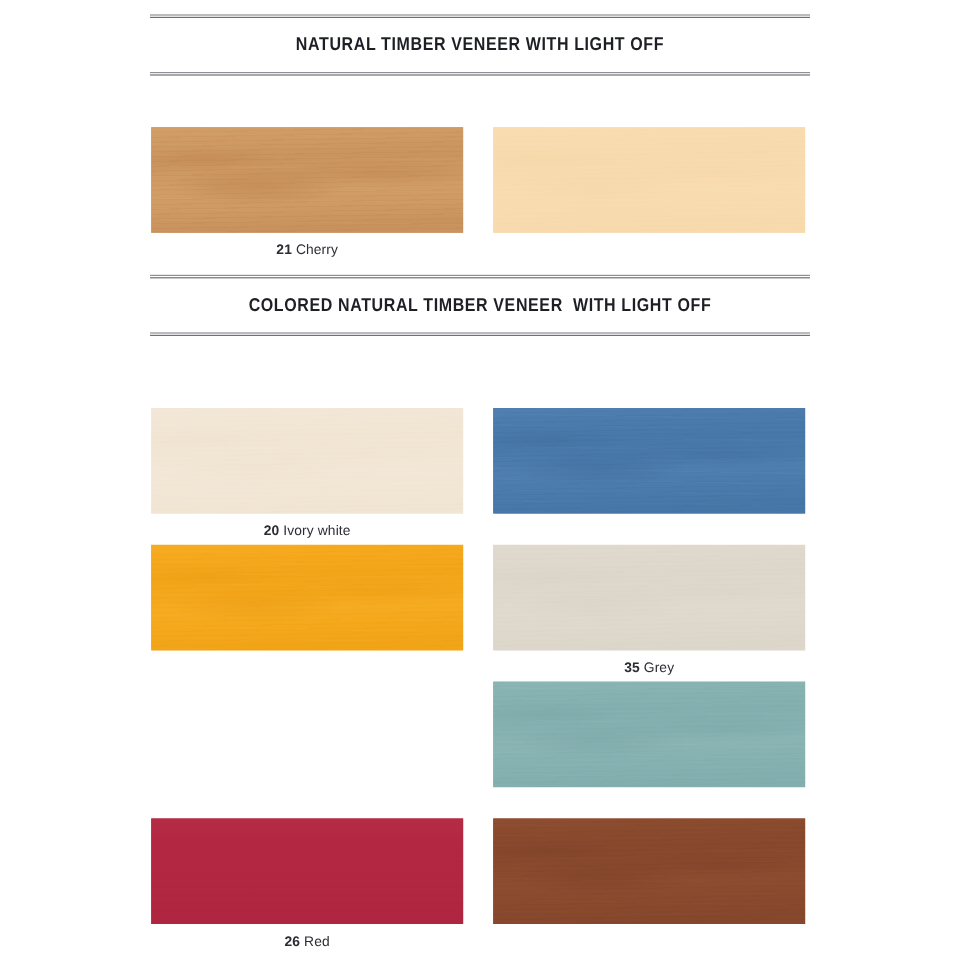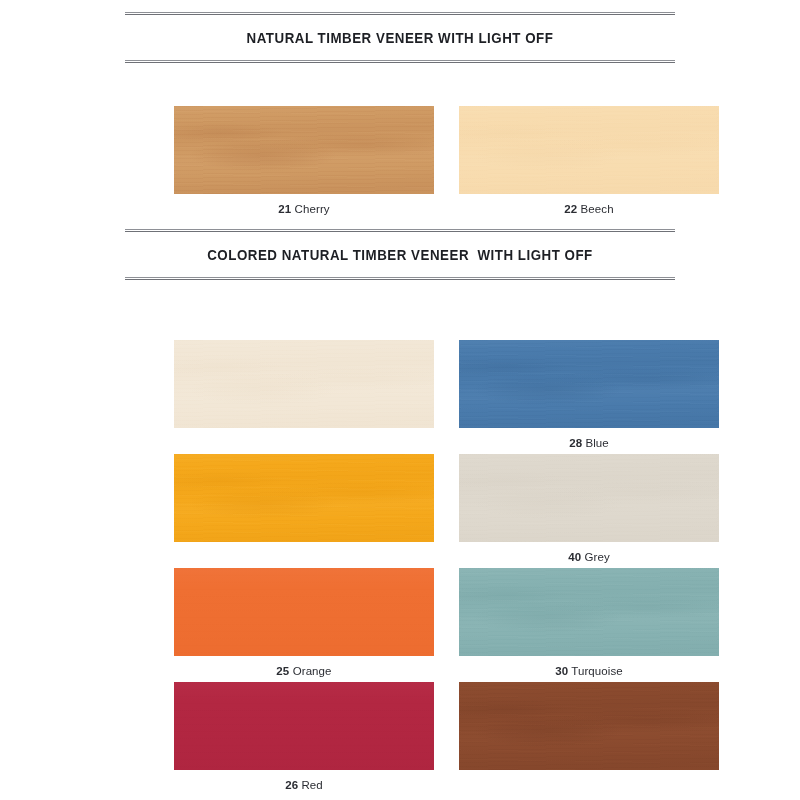--- a/index.html
+++ b/index.html
@@ -68,21 +68,20 @@
     left: 0;
     width: 800px;
   }
   .swatch-row {
     position: relative;
     width: 800px;
   }
   .swatch-cell {
     position: absolute;
     width: 260px;
-    margin-left: 48px;
   }
   .swatch-cell.col-left  { left: 126px; }
   .swatch-cell.col-right { left: 411px; }
 
   .swatch {
     width: 260px;
     height: 88px;
     position: relative;
     overflow: hidden;
     background-color: #cccccc;
@@ -124,70 +123,62 @@
         <div class="swatch-cell col-left">
           <div class="swatch" style="background-color: rgb(207, 154, 99);">
             <div class="grain" style="background: radial-gradient(120px 26px at 34% 56%, rgba(169, 104, 58, 0.26) 0%, rgba(169, 104, 58, 0.14) 34%, rgba(207, 154, 99, 0) 62%), radial-gradient(150px 18px at 74% 44%, rgba(169, 104, 58, 0.208) 0%, rgba(207, 154, 99, 0) 66%), radial-gradient(90px 14px at 18% 30%, rgba(169, 104, 58, 0.157) 0%, rgba(207, 154, 99, 0) 70%), linear-gradient(178deg, rgba(227, 182, 132, 0.17) 0%, rgba(207, 154, 99, 0) 14%, rgba(169, 104, 58, 0.12) 30%, rgba(207, 154, 99, 0) 46%, rgba(227, 182, 132, 0.12) 58%, rgba(207, 154, 99, 0) 72%, rgba(169, 104, 58, 0.17) 92%, rgba(169, 104, 58, 0.12) 100%), repeating-linear-gradient(179deg, rgba(169, 104, 58, 0.094) 0px, rgba(169, 104, 58, 0.094) 1px, rgba(207, 154, 99, 0) 1px, rgba(207, 154, 99, 0) 4px), repeating-linear-gradient(181deg, rgba(227, 182, 132, 0.086) 0px, rgba(227, 182, 132, 0.086) 1px, rgba(207, 154, 99, 0) 1px, rgba(207, 154, 99, 0) 9px), linear-gradient(rgb(207, 154, 99), rgb(207, 154, 99));"></div>
           </div>
           <div class="swatch-label"><span class="code">21</span><span class="name"> Cherry</span></div>
         </div>
         <div class="swatch-cell col-right">
           <div class="swatch" style="background-color: rgb(248, 220, 175);">
             <div class="grain" style="background: radial-gradient(120px 26px at 34% 56%, rgba(233, 196, 146, 0.12) 0%, rgba(233, 196, 146, 0.067) 34%, rgba(248, 220, 175, 0) 62%), radial-gradient(150px 18px at 74% 44%, rgba(233, 196, 146, 0.094) 0%, rgba(248, 220, 175, 0) 66%), radial-gradient(90px 14px at 18% 30%, rgba(233, 196, 146, 0.07) 0%, rgba(248, 220, 175, 0) 70%), linear-gradient(178deg, rgba(253, 235, 205, 0.09) 0%, rgba(248, 220, 175, 0) 14%, rgba(233, 196, 146, 0.067) 30%, rgba(248, 220, 175, 0) 46%, rgba(253, 235, 205, 0.067) 58%, rgba(248, 220, 175, 0) 72%, rgba(233, 196, 146, 0.09) 92%, rgba(233, 196, 146, 0.067) 100%), repeating-linear-gradient(179deg, rgba(233, 196, 146, 0.055) 0px, rgba(233, 196, 146, 0.055) 1px, rgba(248, 220, 175, 0) 1px, rgba(248, 220, 175, 0) 4px), repeating-linear-gradient(181deg, rgba(253, 235, 205, 0.05) 0px, rgba(253, 235, 205, 0.05) 1px, rgba(248, 220, 175, 0) 1px, rgba(248, 220, 175, 0) 9px), linear-gradient(rgb(248, 220, 175), rgb(248, 220, 175));"></div>
           </div>
-          <div class="swatch-label"><span class="code">22</span><span class="name"> Beech</span></div>
         </div>
       </div>
     </div>
 
   <div class="section-header" id="section-2-header" style="top:229px;">
     <div class="rule"></div>
     <div class="section-title">COLORED NATURAL TIMBER VENEER  WITH LIGHT OFF</div>
     <div class="rule"></div>
   </div>
 
   <div class="swatch-grid" id="section-2-grid" style="top:340px;">
       <div class="swatch-row" style="position: absolute; top: 0px; height: 114px;">
         <div class="swatch-cell col-left">
           <div class="swatch" style="background-color: rgb(242, 231, 214);">
             <div class="grain" style="background: radial-gradient(120px 26px at 34% 56%, rgba(224, 205, 176, 0.12) 0%, rgba(224, 205, 176, 0.067) 34%, rgba(242, 231, 214, 0) 62%), radial-gradient(150px 18px at 74% 44%, rgba(224, 205, 176, 0.094) 0%, rgba(242, 231, 214, 0) 66%), radial-gradient(90px 14px at 18% 30%, rgba(224, 205, 176, 0.07) 0%, rgba(242, 231, 214, 0) 70%), linear-gradient(178deg, rgba(250, 243, 232, 0.09) 0%, rgba(242, 231, 214, 0) 14%, rgba(224, 205, 176, 0.067) 30%, rgba(242, 231, 214, 0) 46%, rgba(250, 243, 232, 0.067) 58%, rgba(242, 231, 214, 0) 72%, rgba(224, 205, 176, 0.09) 92%, rgba(224, 205, 176, 0.067) 100%), repeating-linear-gradient(179deg, rgba(224, 205, 176, 0.055) 0px, rgba(224, 205, 176, 0.055) 1px, rgba(242, 231, 214, 0) 1px, rgba(242, 231, 214, 0) 4px), repeating-linear-gradient(181deg, rgba(250, 243, 232, 0.05) 0px, rgba(250, 243, 232, 0.05) 1px, rgba(242, 231, 214, 0) 1px, rgba(242, 231, 214, 0) 9px), linear-gradient(rgb(242, 231, 214), rgb(242, 231, 214));"></div>
           </div>
+          <div class="swatch-label"><span class="code">20</span><span class="name"> Ivory white</span></div>
         </div>
         <div class="swatch-cell col-right">
           <div class="swatch" style="background-color: rgb(74, 123, 172);">
             <div class="grain" style="background: radial-gradient(120px 26px at 34% 56%, rgba(51, 95, 140, 0.26) 0%, rgba(51, 95, 140, 0.14) 34%, rgba(74, 123, 172, 0) 62%), radial-gradient(150px 18px at 74% 44%, rgba(51, 95, 140, 0.208) 0%, rgba(74, 123, 172, 0) 66%), radial-gradient(90px 14px at 18% 30%, rgba(51, 95, 140, 0.157) 0%, rgba(74, 123, 172, 0) 70%), linear-gradient(178deg, rgba(109, 154, 197, 0.17) 0%, rgba(74, 123, 172, 0) 14%, rgba(51, 95, 140, 0.12) 30%, rgba(74, 123, 172, 0) 46%, rgba(109, 154, 197, 0.12) 58%, rgba(74, 123, 172, 0) 72%, rgba(51, 95, 140, 0.17) 92%, rgba(51, 95, 140, 0.12) 100%), repeating-linear-gradient(179deg, rgba(51, 95, 140, 0.094) 0px, rgba(51, 95, 140, 0.094) 1px, rgba(74, 123, 172, 0) 1px, rgba(74, 123, 172, 0) 4px), repeating-linear-gradient(181deg, rgba(109, 154, 197, 0.086) 0px, rgba(109, 154, 197, 0.086) 1px, rgba(74, 123, 172, 0) 1px, rgba(74, 123, 172, 0) 9px), linear-gradient(rgb(74, 123, 172), rgb(74, 123, 172));"></div>
           </div>
-          <div class="swatch-label"><span class="code">28</span><span class="name"> Blue</span></div>
         </div>
       </div>
       <div class="swatch-row" style="position: absolute; top: 114px; height: 114px;">
         <div class="swatch-cell col-left">
           <div class="swatch" style="background-color: rgb(245, 168, 27);">
             <div class="grain" style="background: radial-gradient(120px 26px at 34% 56%, rgba(224, 143, 10, 0.26) 0%, rgba(224, 143, 10, 0.14) 34%, rgba(245, 168, 27, 0) 62%), radial-gradient(150px 18px at 74% 44%, rgba(224, 143, 10, 0.208) 0%, rgba(245, 168, 27, 0) 66%), radial-gradient(90px 14px at 18% 30%, rgba(224, 143, 10, 0.157) 0%, rgba(245, 168, 27, 0) 70%), linear-gradient(178deg, rgba(251, 194, 77, 0.17) 0%, rgba(245, 168, 27, 0) 14%, rgba(224, 143, 10, 0.12) 30%, rgba(245, 168, 27, 0) 46%, rgba(251, 194, 77, 0.12) 58%, rgba(245, 168, 27, 0) 72%, rgba(224, 143, 10, 0.17) 92%, rgba(224, 143, 10, 0.12) 100%), repeating-linear-gradient(179deg, rgba(224, 143, 10, 0.094) 0px, rgba(224, 143, 10, 0.094) 1px, rgba(245, 168, 27, 0) 1px, rgba(245, 168, 27, 0) 4px), repeating-linear-gradient(181deg, rgba(251, 194, 77, 0.086) 0px, rgba(251, 194, 77, 0.086) 1px, rgba(245, 168, 27, 0) 1px, rgba(245, 168, 27, 0) 9px), linear-gradient(rgb(245, 168, 27), rgb(245, 168, 27));"></div>
           </div>
         </div>
         <div class="swatch-cell col-right">
           <div class="swatch" style="background-color: rgb(222, 216, 205);">
             <div class="grain" style="background: radial-gradient(120px 26px at 34% 56%, rgba(199, 191, 177, 0.12) 0%, rgba(199, 191, 177, 0.067) 34%, rgba(222, 216, 205, 0) 62%), radial-gradient(150px 18px at 74% 44%, rgba(199, 191, 177, 0.094) 0%, rgba(222, 216, 205, 0) 66%), radial-gradient(90px 14px at 18% 30%, rgba(199, 191, 177, 0.07) 0%, rgba(222, 216, 205, 0) 70%), linear-gradient(178deg, rgba(236, 231, 221, 0.09) 0%, rgba(222, 216, 205, 0) 14%, rgba(199, 191, 177, 0.067) 30%, rgba(222, 216, 205, 0) 46%, rgba(236, 231, 221, 0.067) 58%, rgba(222, 216, 205, 0) 72%, rgba(199, 191, 177, 0.09) 92%, rgba(199, 191, 177, 0.067) 100%), repeating-linear-gradient(179deg, rgba(199, 191, 177, 0.055) 0px, rgba(199, 191, 177, 0.055) 1px, rgba(222, 216, 205, 0) 1px, rgba(222, 216, 205, 0) 4px), repeating-linear-gradient(181deg, rgba(236, 231, 221, 0.05) 0px, rgba(236, 231, 221, 0.05) 1px, rgba(222, 216, 205, 0) 1px, rgba(222, 216, 205, 0) 9px), linear-gradient(rgb(222, 216, 205), rgb(222, 216, 205));"></div>
           </div>
-          <div class="swatch-label"><span class="code">40</span><span class="name"> Grey</span></div>
+          <div class="swatch-label"><span class="code">35</span><span class="name"> Grey</span></div>
         </div>
       </div>
       <div class="swatch-row" style="position: absolute; top: 228px; height: 114px;">
-        <div class="swatch-cell col-left">
-          <div class="swatch" style="background-color: rgb(239, 111, 50);">
-            <div class="grain" style="background: linear-gradient(rgba(244, 134, 90, 0.18) 0%, rgba(239, 111, 50, 0) 22%, rgba(225, 95, 35, 0.1) 74%, rgba(225, 95, 35, 0.16) 100%), repeating-linear-gradient(rgba(225, 95, 35, 0.055) 0px, rgba(225, 95, 35, 0.055) 1px, rgba(239, 111, 50, 0) 1px, rgba(239, 111, 50, 0) 7px), linear-gradient(rgb(239, 111, 50), rgb(239, 111, 50));"></div>
-          </div>
-          <div class="swatch-label"><span class="code">25</span><span class="name"> Orange</span></div>
-        </div>
         <div class="swatch-cell col-right">
           <div class="swatch" style="background-color: rgb(135, 178, 178);">
             <div class="grain" style="background: radial-gradient(120px 26px at 34% 56%, rgba(109, 154, 155, 0.26) 0%, rgba(109, 154, 155, 0.14) 34%, rgba(135, 178, 178, 0) 62%), radial-gradient(150px 18px at 74% 44%, rgba(109, 154, 155, 0.208) 0%, rgba(135, 178, 178, 0) 66%), radial-gradient(90px 14px at 18% 30%, rgba(109, 154, 155, 0.157) 0%, rgba(135, 178, 178, 0) 70%), linear-gradient(178deg, rgba(164, 198, 197, 0.17) 0%, rgba(135, 178, 178, 0) 14%, rgba(109, 154, 155, 0.12) 30%, rgba(135, 178, 178, 0) 46%, rgba(164, 198, 197, 0.12) 58%, rgba(135, 178, 178, 0) 72%, rgba(109, 154, 155, 0.17) 92%, rgba(109, 154, 155, 0.12) 100%), repeating-linear-gradient(179deg, rgba(109, 154, 155, 0.094) 0px, rgba(109, 154, 155, 0.094) 1px, rgba(135, 178, 178, 0) 1px, rgba(135, 178, 178, 0) 4px), repeating-linear-gradient(181deg, rgba(164, 198, 197, 0.086) 0px, rgba(164, 198, 197, 0.086) 1px, rgba(135, 178, 178, 0) 1px, rgba(135, 178, 178, 0) 9px), linear-gradient(rgb(135, 178, 178), rgb(135, 178, 178));"></div>
           </div>
-          <div class="swatch-label"><span class="code">30</span><span class="name"> Turquoise</span></div>
         </div>
       </div>
       <div class="swatch-row" style="position: absolute; top: 342px; height: 114px;">
         <div class="swatch-cell col-left">
           <div class="swatch" style="background-color: rgb(179, 39, 66);">
             <div class="grain" style="background: linear-gradient(rgba(192, 64, 87, 0.18) 0%, rgba(179, 39, 66, 0) 22%, rgba(156, 29, 54, 0.1) 74%, rgba(156, 29, 54, 0.16) 100%), repeating-linear-gradient(rgba(156, 29, 54, 0.055) 0px, rgba(156, 29, 54, 0.055) 1px, rgba(179, 39, 66, 0) 1px, rgba(179, 39, 66, 0) 7px), linear-gradient(rgb(179, 39, 66), rgb(179, 39, 66));"></div>
           </div>
           <div class="swatch-label"><span class="code">26</span><span class="name"> Red</span></div>
         </div>
         <div class="swatch-cell col-right">

